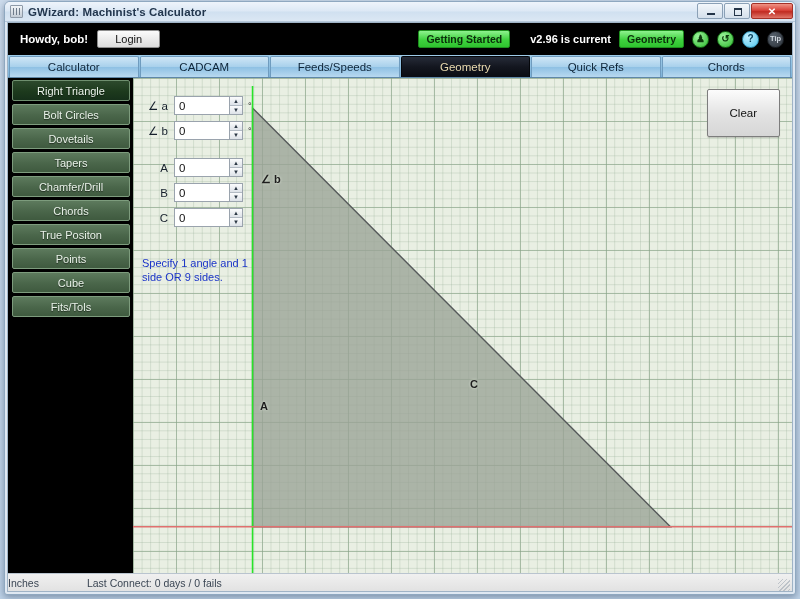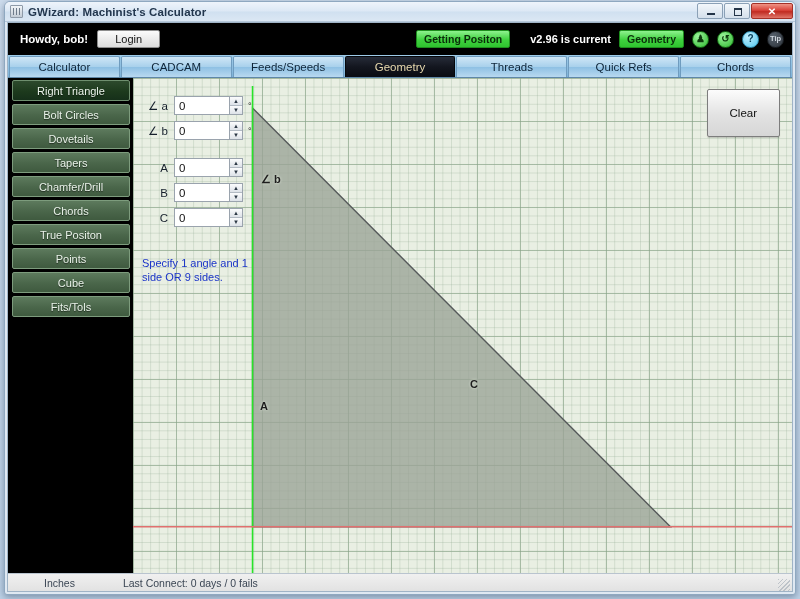--- a/index.html
+++ b/index.html
@@ -207,21 +207,21 @@
     font-weight: 600; text-shadow: 0 0 3px rgba(233,239,227,.95);
   }
 
   
   .status {
     height: 18px; flex: 0 0 18px;
     background: linear-gradient(180deg,#f0f0f0,#e2e2e2);
     border-top: 1px solid #b9c4cf;
     display: flex; align-items: center; font-size: 10.5px; color: #3b4654;
   }
-  .status .s1 { margin-left: 36px; }
+  .status .s1 { }
   .status .s2 { margin-left: 48px; }
   .grip {
     position: absolute; right: 5px; bottom: 3px; width: 12px; height: 12px;
     background:
       repeating-linear-gradient(135deg,#9aa5b0 0 1px,transparent 1px 3px);
     opacity: .55;
   }
 </style>
 </head>
 <body>
@@ -248,36 +248,35 @@
       </div>
     </div>
   </div>
 
   <div class="client">
 
     <div class="header">
       <span class="howdy">Howdy, bob!</span>
       <button class="login-btn">Login</button>
       <div class="hdr-right">
-        <button class="green-btn">Getting Positon</button>
+        <button class="green-btn">Getting Started</button>
         <span class="ver-txt">v2.96 is current</span>
         <button class="green-btn">Geometry</button>
         <span class="circ-icon ic-green">♟</span>
         <span class="circ-icon ic-green">↺</span>
         <span class="circ-icon ic-blue">?</span>
         <span class="circ-icon ic-dark">Tip</span>
       </div>
     </div>
 
     <div class="tabs">
       <div class="tab">Calculator</div>
       <div class="tab">CADCAM</div>
       <div class="tab">Feeds/Speeds</div>
       <div class="tab active">Geometry</div>
-      <div class="tab">Threads</div>
       <div class="tab">Quick Refs</div>
       <div class="tab">Chords</div>
     </div>
 
     <div class="body">
 
       <div class="sidebar">
         <div class="side-btn active">Right Triangle</div>
         <div class="side-btn">Bolt Circles</div>
         <div class="side-btn">Dovetails</div>

